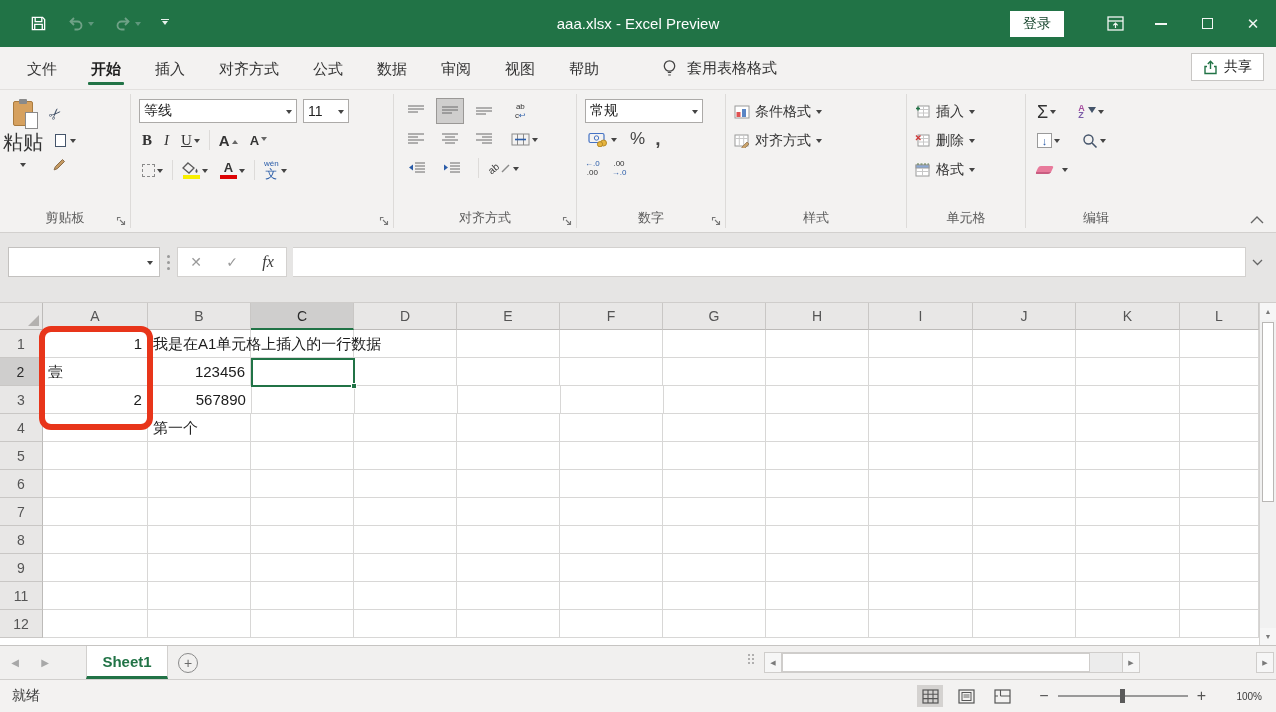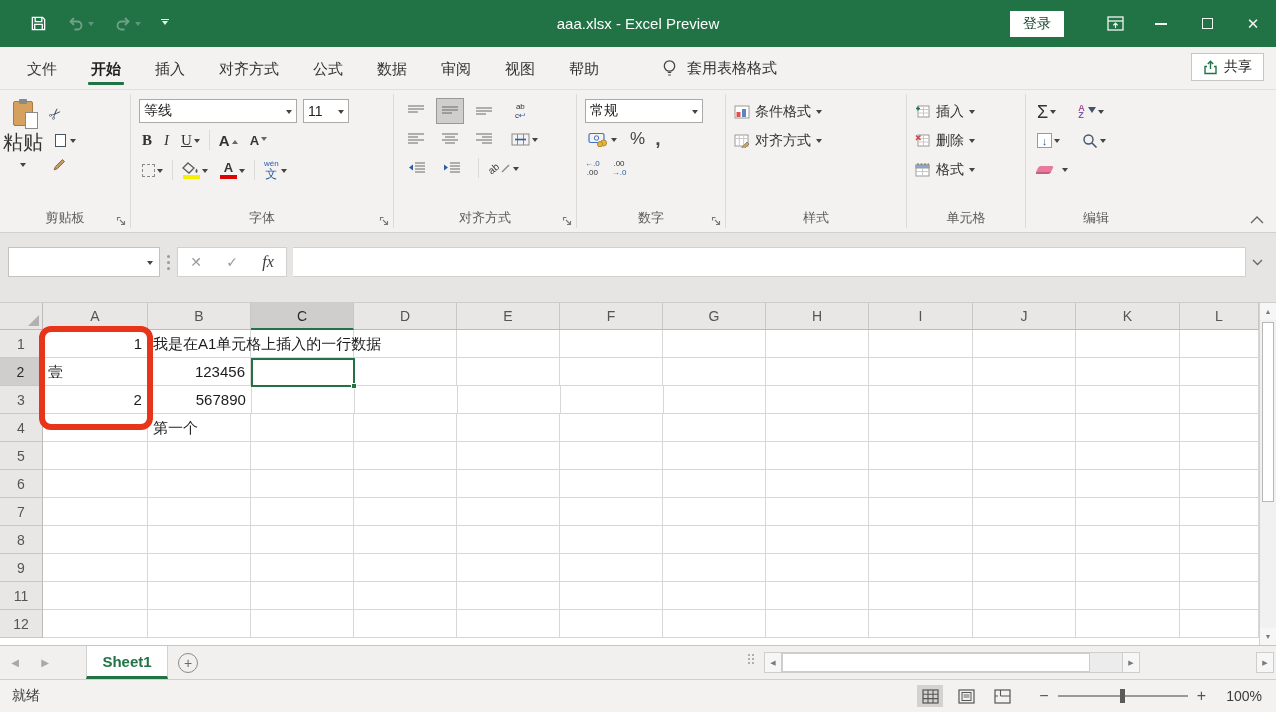--- a/index.html
+++ b/index.html
@@ -126,21 +126,21 @@
   
   #statusbar { height:33px; background:#f3f2f1; border-top:1px solid #d1cfcd; display:flex; align-items:center; flex:none; position:relative; font-size:14px; color:#3b3b3b; }
   #status-text { padding-left:12px; }
   #sb-right { position:absolute; right:14px; display:flex; align-items:center; gap:10px; }
   .viewic { width:26px; height:22px; display:flex; align-items:center; justify-content:center; }
   .viewic.active { background:#d4d2d0; }
   #zoomwrap { display:flex; align-items:center; gap:9px; margin-left:14px; }
   .zsign { font-size:16px; color:#555; }
   #ztrack { width:130px; height:2px; background:#999; position:relative; }
   #zthumb { position:absolute; left:48%; top:-6px; width:5px; height:14px; background:#5a5a5a; }
-  #zoom-label { width:46px; text-align:right; font-size:14px; color:#3b3b3b; }
+  #zoom-label { width:46px; text-align:right; font-size:10px; color:#3b3b3b; }
 </style>
 </head>
 <body>
 
 <div id="win">
 
   <div id="titlebar">
     <div class="qat">
       <div class="qat-btn">
         <svg width="17" height="17" viewBox="0 0 18 18">
@@ -308,21 +308,20 @@
             <span class="underbar" style="background:#dd0404"></span>
           </span>
             <i class="car dark"></i>
         </div>
         <div class="vsep" style="height:20px;"></div>
         <div class="ribtn">
           <span class="pinyin"><span class="top">wén</span><span>文</span></span>
             <i class="car dark"></i>
         </div>
       </div>
-      <div class="grp-label">字体</div>
       <svg class="dlauncher" width="10" height="10" viewBox="0 0 10 10">
           <path d="M1.5 4.5v-3h3M4 4l4.5 4.5M8.5 5v3.5H5" fill="none" stroke="#777" stroke-width="1.1"></path>
         </svg>
     </div>
     <div class="vsep"></div>
 
     <div class="grp" style="width:182px">
       <div class="rrow" style="height:28px;">
         <span class="alignbtn"><svg width="18" height="12">
               <path d="M1 2h16M1 5h16M1 8h10" stroke="#6a6a6a" fill="none"></path>

